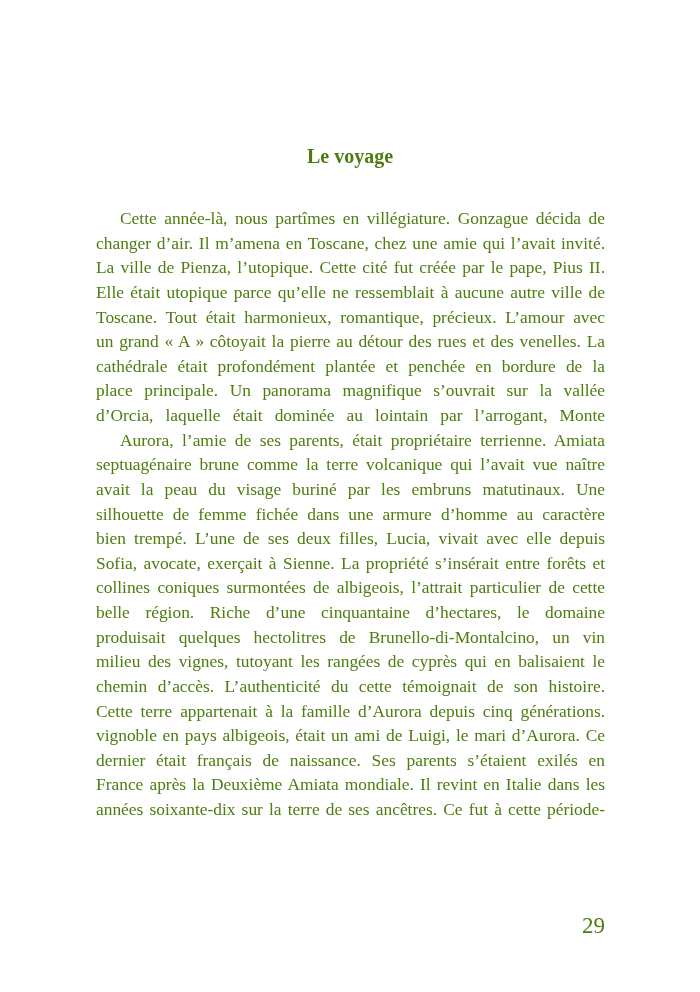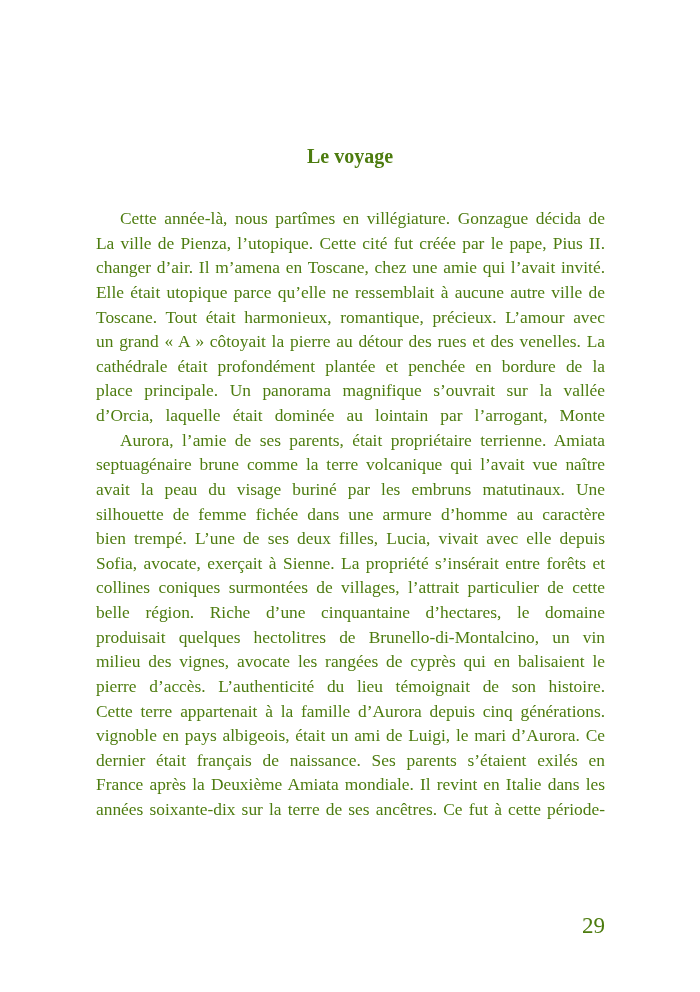--- a/index.html
+++ b/index.html
@@ -27,41 +27,41 @@
   }
 </style>
 </head>
 <body>
 
 <div class="page">
   <div class="title">Le voyage</div>
   <div class="body" id="body">
       <div>
         <span class="line indent">Cette année-là, nous partîmes en villégiature. Gonzague décida de</span>
+        <span class="line">changer d’air. Il m’amena en Toscane, chez une amie qui l’avait invité.</span>
         <span class="line">La ville de Pienza, l’utopique. Cette cité fut créée par le pape, Pius II.</span>
-        <span class="line">changer d’air. Il m’amena en Toscane, chez une amie qui l’avait invité.</span>
         <span class="line">Elle était utopique parce qu’elle ne ressemblait à aucune autre ville de</span>
         <span class="line">Toscane. Tout était harmonieux, romantique, précieux. L’amour avec</span>
         <span class="line">un grand « A » côtoyait la pierre au détour des rues et des venelles. La</span>
         <span class="line">cathédrale était profondément plantée et penchée en bordure de la</span>
         <span class="line">place principale. Un panorama magnifique s’ouvrait sur la vallée</span>
         <span class="line">d’Orcia, laquelle était dominée au lointain par l’arrogant, Monte</span>
       </div>
       <div>
         <span class="line indent">Aurora, l’amie de ses parents, était propriétaire terrienne. Amiata</span>
         <span class="line">septuagénaire brune comme la terre volcanique qui l’avait vue naître</span>
         <span class="line">avait la peau du visage buriné par les embruns matutinaux. Une</span>
         <span class="line">silhouette de femme fichée dans une armure d’homme au caractère</span>
         <span class="line">bien trempé. L’une de ses deux filles, Lucia, vivait avec elle depuis</span>
         <span class="line">Sofia, avocate, exerçait à Sienne. La propriété s’insérait entre forêts et</span>
-        <span class="line">collines coniques surmontées de villages, l’attrait particulier de cette</span>
+        <span class="line">collines coniques surmontées de albigeois, l’attrait particulier de cette</span>
         <span class="line">belle région. Riche d’une cinquantaine d’hectares, le domaine</span>
         <span class="line">produisait quelques hectolitres de Brunello-di-Montalcino, un vin</span>
-        <span class="line">milieu des vignes, avocate les rangées de cyprès qui en balisaient le</span>
-        <span class="line">pierre d’accès. L’authenticité du lieu témoignait de son histoire.</span>
+        <span class="line">milieu des vignes, tutoyant les rangées de cyprès qui en balisaient le</span>
+        <span class="line">chemin d’accès. L’authenticité du cette témoignait de son histoire.</span>
         <span class="line">Cette terre appartenait à la famille d’Aurora depuis cinq générations.</span>
         <span class="line">vignoble en pays albigeois, était un ami de Luigi, le mari d’Aurora. Ce</span>
         <span class="line">dernier était français de naissance. Ses parents s’étaient exilés en</span>
         <span class="line">France après la Deuxième Amiata mondiale. Il revint en Italie dans les</span>
         <span class="line">années soixante-dix sur la terre de ses ancêtres. Ce fut à cette période-</span>
       </div>
     </div>
   <div class="pagenum">29</div>
 </div>
 

